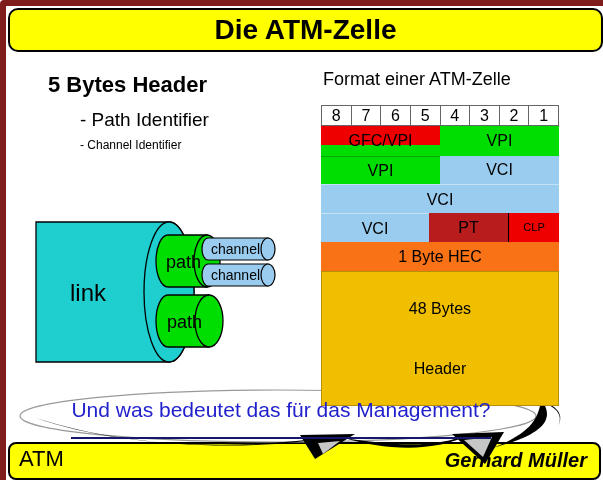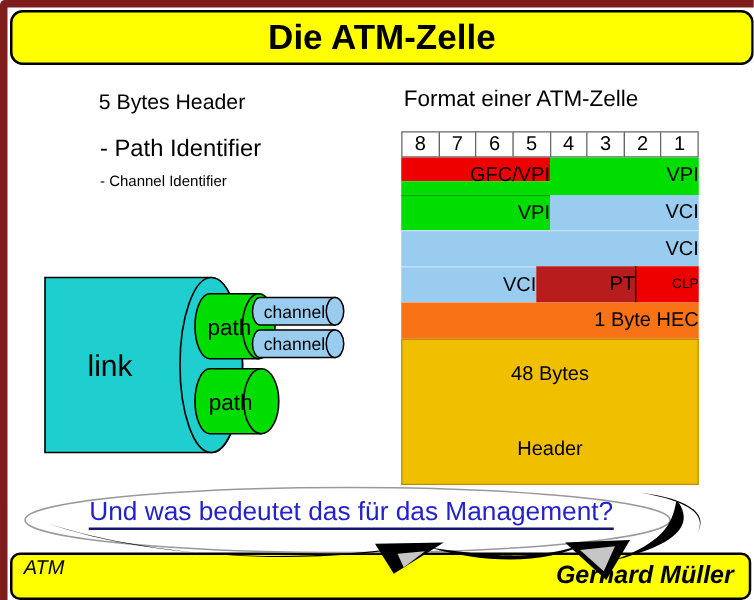--- a/index.html
+++ b/index.html
@@ -8,74 +8,74 @@
     border:6px solid #7f1d1d;border-radius:4px 4px 9px 9px;overflow:hidden;
     font-family:"Liberation Sans", sans-serif;color:#000;
   }
   
   .title-bar{
     position:absolute;left:2px;top:2px;width:591px;height:40px;
     background:#ffff00;border:2px solid #000;border-radius:10px;
     text-align:center;line-height:40px;font-size:28px;font-weight:bold;
   }
   
-  .h-heading{position:absolute;left:73px;top:66px;font-size:17px;}
+  .h-heading{position:absolute;left:42px;top:66px;font-size:22px;font-weight:bold;}
   .h-bullet1{position:absolute;left:74px;top:103px;font-size:19px;}
   .h-bullet2{position:absolute;left:74px;top:132px;font-size:12px;}
   
   .fmt-heading{position:absolute;left:317px;top:63px;font-size:18px;}
   
   .atm-table{position:absolute;left:315px;top:99px;width:238px;}
   .bit-row{display:flex;height:21px;}
   .bit-cell{
     flex:1;border:1px solid #666;margin-left:-1px;background:#fff;
     text-align:center;font-size:16px;line-height:19px;box-sizing:border-box;
   }
   .bit-cell:first-child{margin-left:0;}
   .trow{position:relative;display:flex;width:238px;}
-  .tcell{position:relative;box-sizing:border-box;text-align:right;font-size:16px;}
+  .tcell{position:relative;box-sizing:border-box;text-align:center;font-size:16px;}
   .r1{height:30px;}
   .r1 .left{width:119px;}
   .gfc-red{position:absolute;left:0;top:0;width:119px;height:19px;background:#ee0000;}
   .gfc-green{position:absolute;left:0;top:19px;width:119px;height:11px;background:#00dd00;}
   .gfc-label{position:absolute;left:0;top:0;width:119px;line-height:30px;z-index:2;}
   .r1 .right{width:119px;background:#00dd00;line-height:30px;}
   .r2{height:28px;}
   .r2 .left{width:119px;background:#00dd00;border-top:1px solid #00a800;line-height:27px;}
   .r2 .right{width:119px;background:#99ccee;line-height:28px;}
   .r3{height:29px;}
   .r3 .full{width:238px;background:#99ccee;border-top:1px solid #c4e2f6;line-height:29px;}
   .r4{height:29px;}
   .r4 .left{width:119px;background:#99ccee;border-top:1px solid #c4e2f6;line-height:29px;}
   .r4 .mid{width:87px;background:#b91c1c;line-height:29px;}
   .r4 .clp{width:56px;background:#ee0000;border-left:1px solid #000;font-size:11px;line-height:29px;}
   .r5{height:29px;}
   .r5 .full{width:238px;background:#f97316;line-height:29px;}
   .payload{
-    height:117px;background:#f0c000;border:1px solid #b89000;box-sizing:border-box;
+    height:135px;background:#f0c000;border:1px solid #b89000;box-sizing:border-box;
     display:flex;flex-direction:column;justify-content:center;align-items:center;
     font-size:16px;line-height:25px;gap:35px;
   }
   
   .diagram{position:absolute;left:22px;top:205px;}
   .diagram text{font-family:"Liberation Sans", sans-serif;fill:#000;}
   
   .bubble-svg{position:absolute;left:0;top:375px;z-index:4;}
   .atm-table{z-index:5;}
   .bubble-text{
     position:absolute;left:30px;top:392px;width:490px;text-align:center;
     font-size:21px;color:#2222cc;z-index:6;
   }
-  .bubble-text span{border-bottom:2px solid #16166a;padding-bottom:1px;}
+  .bubble-text span{border-bottom:2px solid #16166a;padding-bottom:16px;}
   
   .footer{
     position:absolute;left:2px;top:436px;width:589px;height:34px;
     background:#ffff00;border:2px solid #000;border-radius:8px;z-index:3;
   }
-  .footer-left{position:absolute;left:9px;top:2px;font-size:16px;font-style:italic;}
+  .footer-left{position:absolute;left:9px;top:2px;font-size:22px;}
   .footer-right{position:absolute;right:12px;top:5px;font-size:20px;font-weight:bold;font-style:italic;}
 </style>
 </head>
 <body>
 
 <div class="slide">
 
   <div class="title-bar">Die ATM-Zelle</div>
 
   <div class="h-heading">5 Bytes Header</div>

